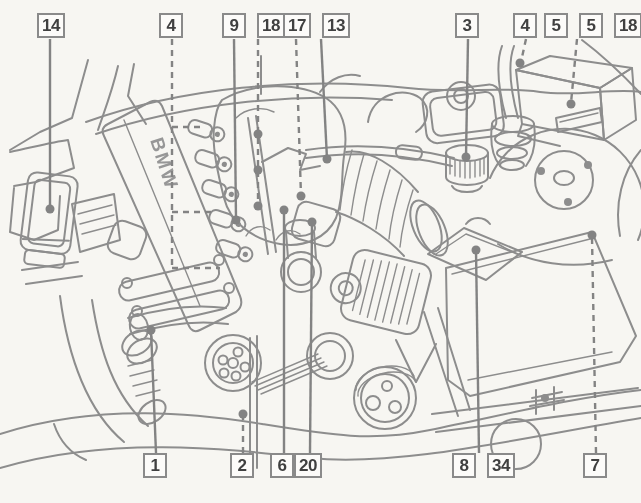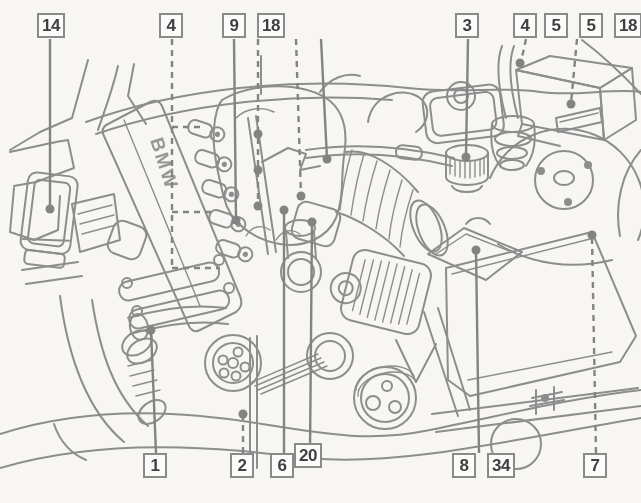--- a/index.html
+++ b/index.html
@@ -305,20 +305,24 @@
     </div>
 <div class="co" style="left:159px;top:13px">
       <div class="bx">4</div>
     </div>
 
 <div class="co" style="left:222px;top:13px">
   <div class="bx">9</div>
   <div class="bx">18</div>
 </div>
 
+<div class="co" style="left:283px;top:13px">
+  <div class="bx">17</div>
+  <div class="bx">13</div>
+</div>
 
 <div class="co" style="left:455px;top:13px">
       <div class="bx">3</div>
     </div>
 <div class="co" style="left:513px;top:13px">
       <div class="bx">4</div>
     </div>
 
 <div class="co" style="left:544px;top:13px">
   <div class="bx">5</div>
@@ -328,21 +332,21 @@
 
 <div class="co" style="left:143px;top:453px">
       <div class="bx">1</div>
     </div>
 <div class="co" style="left:230px;top:453px">
       <div class="bx">2</div>
     </div>
 <div class="co" style="left:270px;top:453px">
       <div class="bx">6</div>
     </div>
-<div class="co" style="left:294px;top:443px">
+<div class="co" style="left:294px;top:453px">
       <div class="bx">20</div>
     </div>
 
 <div class="co" style="left:452px;top:453px">
   <div class="bx">8</div>
   <div class="bx">34</div>
 </div>
 
 <div class="co" style="left:583px;top:453px">
       <div class="bx">7</div>

